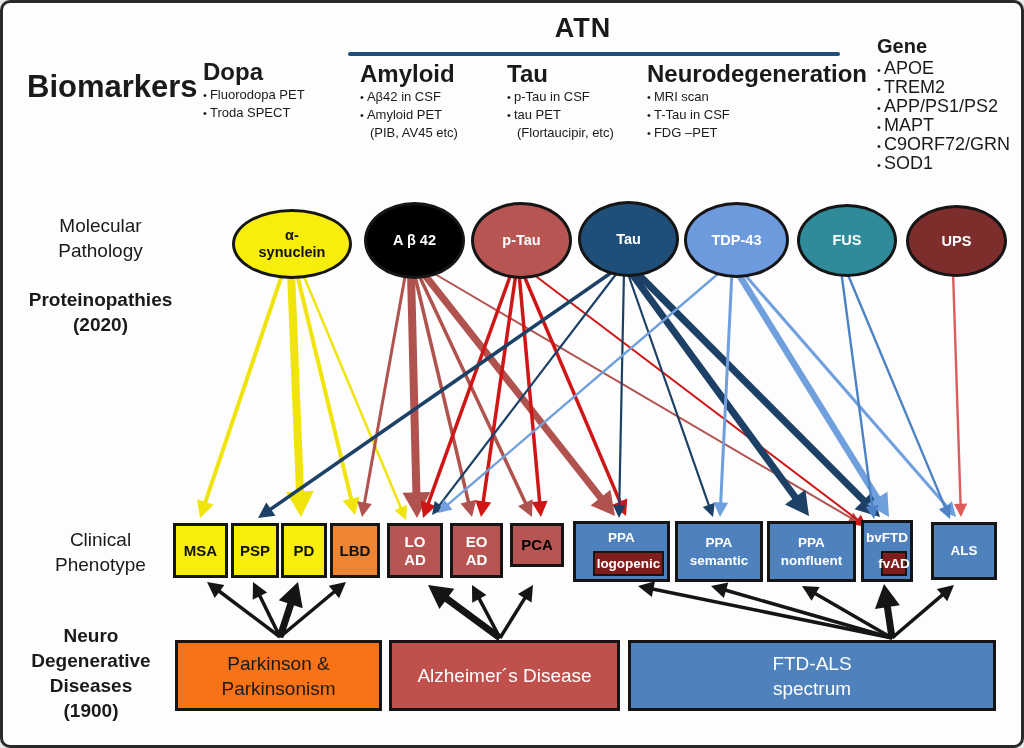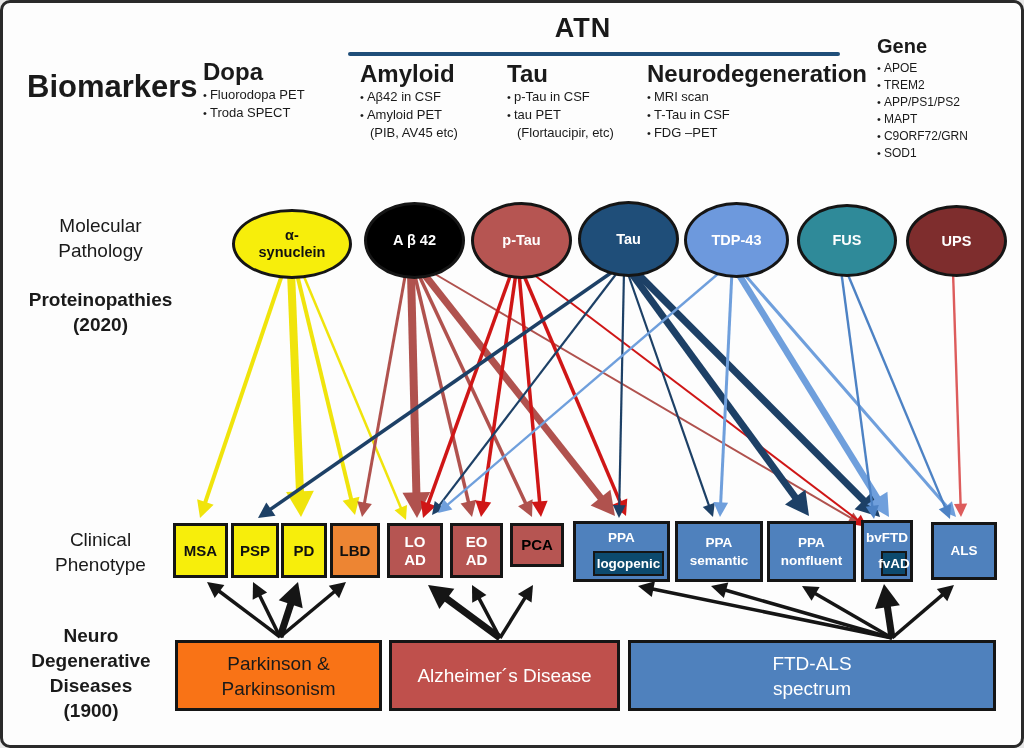--- a/index.html
+++ b/index.html
@@ -11,39 +11,39 @@
   
   .big-label{font-weight:bold;color:#1a1a1a;font-size:31px;}
   .atn-title{font-weight:bold;color:#1a1a1a;font-size:27px;text-align:center;letter-spacing:1px;}
   .atn-line{background:#1f4e79;height:4px;border-radius:2px;}
   .col-title{font-weight:bold;color:#1a1a1a;font-size:24px;line-height:22px;margin-bottom:3px;}
   .bullet-item{font-size:13px;color:#1a1a1a;line-height:17px;white-space:nowrap;}
   .bullet-item::before{content:"•  ";font-size:11px;}
   .bullet-item.cont{padding-left:10px;}
   .bullet-item.cont::before{content:"";}
   .gene-col .col-title{font-size:20px;}
-  .gene-col .bullet-item{font-size:12px;line-height:17px;}
+  .gene-col .bullet-item{font-size:18px;line-height:17px;}
 
   
   .row-label{color:#1a1a1a;font-size:19px;line-height:25px;text-align:center;white-space:pre-line;}
   .row-label.bold{font-weight:bold;}
 
   
   .enode{border:3px solid #151515;border-radius:50%;display:flex;align-items:center;justify-content:center;
          text-align:center;font-size:14.5px;font-weight:600;line-height:17px;white-space:pre-line;z-index:2;}
 
   
   .pbox{border:3px solid #151515;display:flex;align-items:center;justify-content:center;text-align:center;
         font-size:15px;font-weight:600;line-height:18px;white-space:pre-line;box-sizing:border-box;z-index:2;}
   .pbox.blue{background:#4f81bd;color:#fff;font-size:13.5px;}
   .stackbox{border:3px solid #151515;box-sizing:border-box;background:#4f81bd;color:#fff;
             display:flex;flex-direction:column;z-index:2;position:absolute;}
   .stackbox .toplab{flex:1;display:flex;align-items:center;justify-content:center;
                     font-size:13.5px;font-weight:600;}
-  .stackbox .band{background:#0c4a6e;border:2px solid #151515;margin:0 3px 3px 17px;
+  .stackbox .band{background:#7f1d1d;border:2px solid #151515;margin:0 3px 3px 17px;
                   display:flex;align-items:center;justify-content:center;
                   font-size:13.5px;font-weight:600;height:21px;}
 
   
   .dbox{border:3.5px solid #151515;display:flex;align-items:center;justify-content:center;text-align:center;
         font-size:19px;line-height:25px;white-space:pre-line;box-sizing:border-box;z-index:2;}
 </style>
 </head>
 <body>
 

